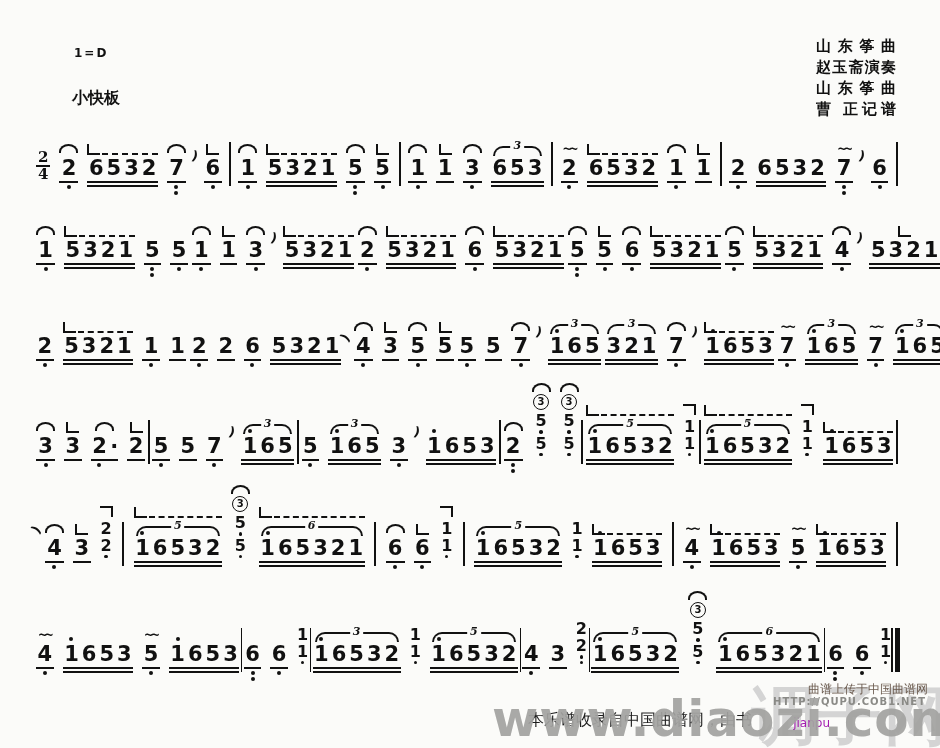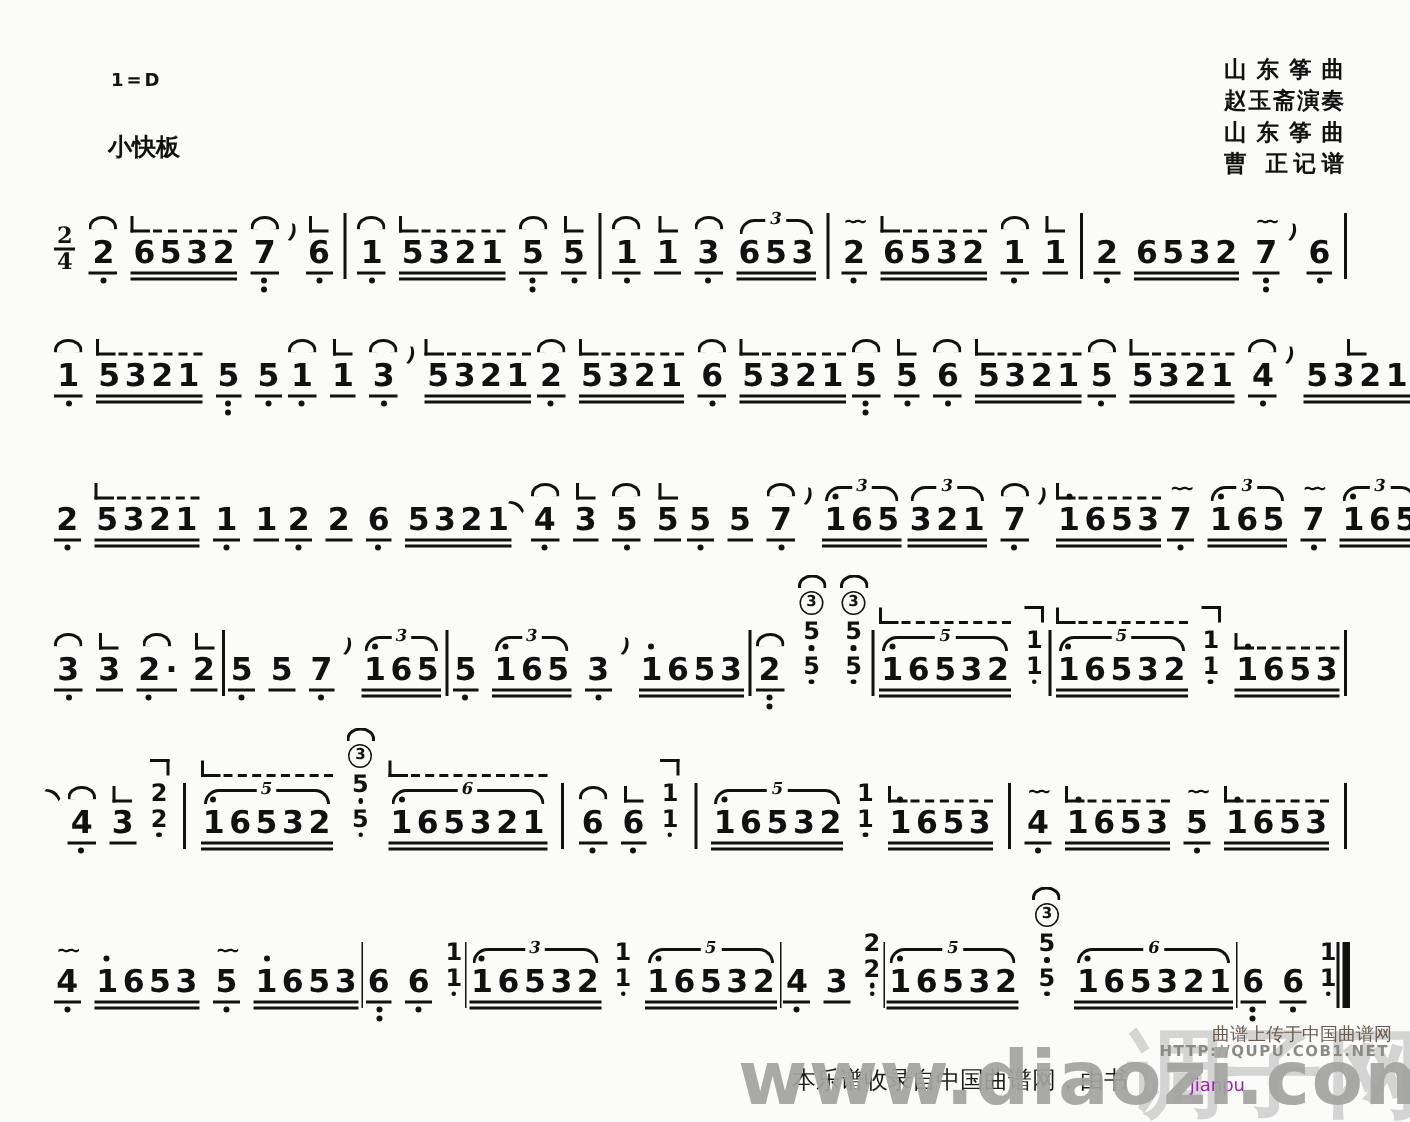--- a/index.html
+++ b/index.html
@@ -3,21 +3,21 @@
 <meta charset="utf-8">
 <style>
   html,body{margin:0;padding:0;}
   body{font-family:"DejaVu Sans","Liberation Sans",sans-serif;}
   #page{position:relative;width:940px;height:748px;background:#fbfbf9;overflow:hidden;color:#111;}
 
   
   .title{position:absolute;top:20px;left:0;width:100%;text-align:center;
          font-size:31px;font-weight:900;letter-spacing:30px;text-indent:30px;}
   .credits{position:absolute;top:36px;right:44px;width:80px;font-size:15px;font-weight:600;
-           line-height:21px;text-align:justify;}
+           line-height:21px;text-align:justify;font-family:Liberation Serif, serif;}
   .credits div{text-align-last:justify;}
   .keysig{position:absolute;top:46px;left:74px;font-size:12px;font-weight:800;letter-spacing:2px;}
   .tempo{position:absolute;top:88px;left:72px;font-size:16px;font-weight:800;}
 
   
   .sline{position:absolute;left:36px;right:40px;display:flex;align-items:flex-end;
          justify-content:space-between;}
   .meas{display:flex;align-items:flex-end;gap:9px;}
   .grp{display:flex;flex-direction:column;align-items:center;}
   .orn{display:flex;flex-direction:column;align-items:center;gap:2px;margin-bottom:2px;min-height:12px;align-self:stretch;}

